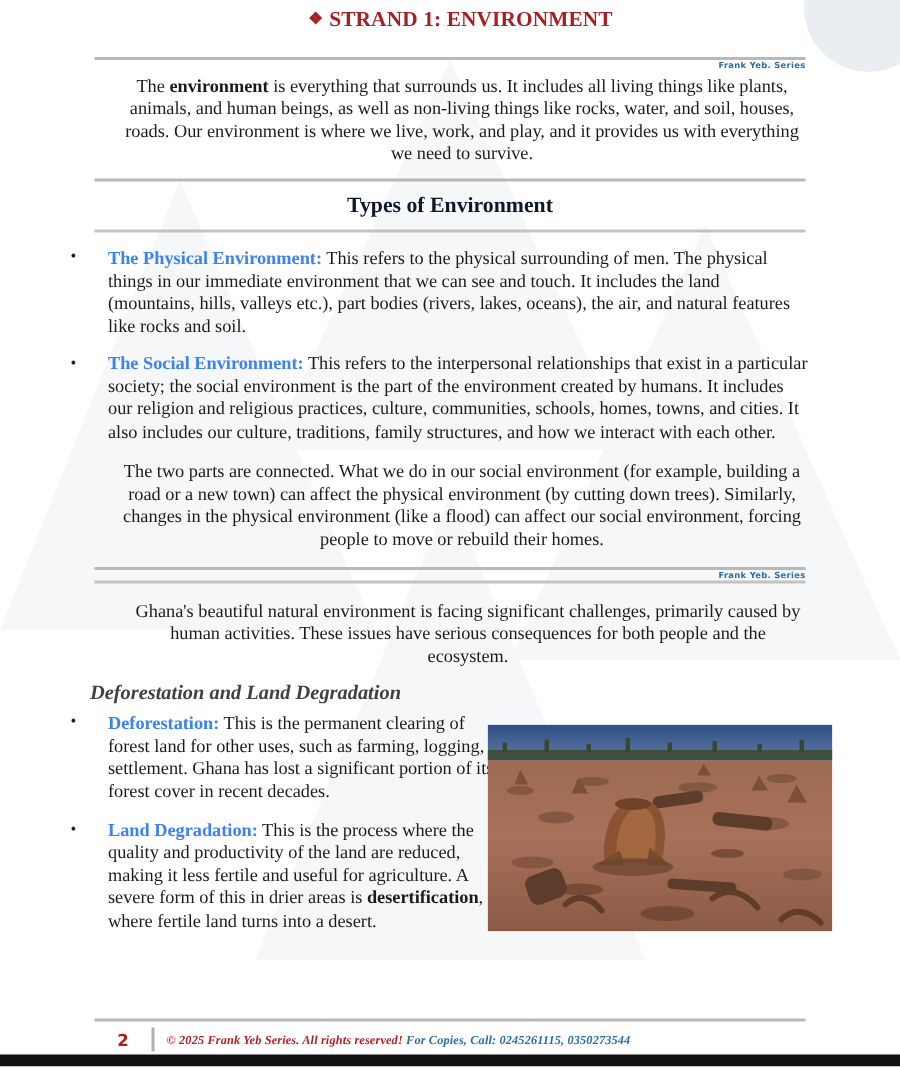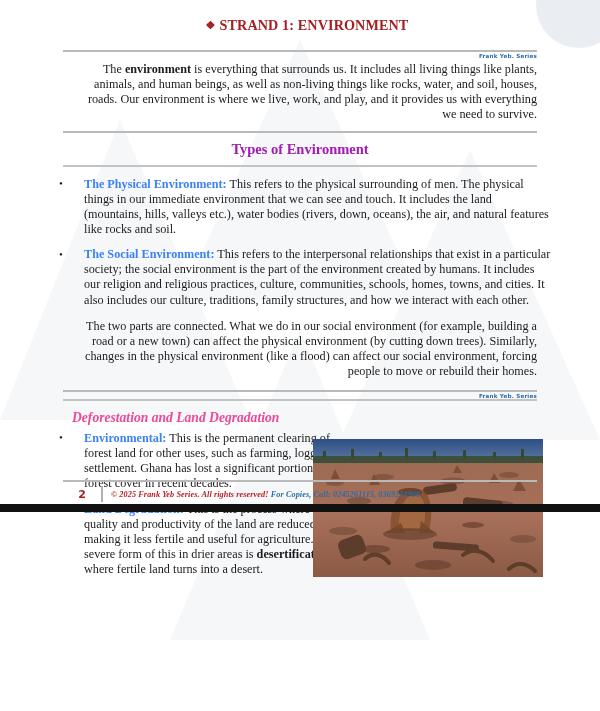--- a/index.html
+++ b/index.html
@@ -36,23 +36,23 @@
     height: 700px;
     z-index: 0;
     pointer-events: none;
     opacity: .55;
   }
 
   .page {
     position: relative;
     z-index: 2;
     width: 600px;
-    height: 512px;
+    height: 711px;
     box-sizing: border-box;
-    padding: 12px;
+    padding: 0;
   }
 
   
   .strand-block {
     padding: 5px 0 0 0;
     text-align: center;
   }
   .strand-line {
     font-weight: bold;
     letter-spacing: .1px;
@@ -98,29 +98,29 @@
 
   
   .body-wrap {
     width: 474px;
     margin: 0 auto;
   }
   p.para {
     font-size: 12.2px;
     line-height: 15.1px;
     margin: 3px 0 0 16px;
-    text-align: right;
+    text-align: center;
     color: #1b1b1b;
   }
   p.para.indent { margin-top: 7px; }
   b.bold { font-weight: bold; }
 
   .center-head {
     text-align: center;
-    color: #a21caf;
+    color: #0f172a;
     font-weight: bold;
     font-size: 14.5px;
     margin: 8px 0 7px 0;
   }
 
   
   ul.bullets {
     list-style: none;
     margin: 0;
     padding: 0;
@@ -141,21 +141,21 @@
     font-size: 11px;
     color: #1b1b1b;
   }
   .term {
     color: #3b82f6;
     font-weight: bold;
   }
 
   
   .sub-head-italic {
-    color: #ec4899;
+    color: #404040;
     font-style: italic;
     font-weight: bold;
     font-size: 13.6px;
     margin: 9px 0 2px 60px;
   }
   .defo-row {
     position: relative;
   }
   .defo-left {
     width: 300px;
@@ -263,45 +263,48 @@
 
   <div style="margin-top:9px">
     <div class="rule"></div>
   </div>
   <div class="center-head">Types of Environment</div>
   <div class="rule thin"></div>
 
 
   <ul class="bullets">
     <li>
-      <span class="dot">•</span><span class="term">The Physical Environment:</span><span> This refers to the physical surrounding of men. The physical things in our immediate environment that we can see and touch. It includes the land (mountains, hills, valleys etc.), water bodies (rivers, down, oceans), the air, and natural features like rocks and soil.</span>
+      <span class="dot">•</span><span class="term">The Physical Environment:</span><span> This refers to the physical surrounding of men. The physical things in our immediate environment that we can see and touch. It includes the land (mountains, hills, valleys etc.), part bodies (rivers, lakes, oceans), the air, and natural features like rocks and soil.</span>
     </li>
     <li>
       <span class="dot">•</span><span class="term">The Social Environment:</span><span> This refers to the interpersonal relationships that exist in a particular society; the social environment is the part of the environment created by humans. It includes our religion and religious practices, culture, communities, schools, homes, towns, and cities. It also includes our culture, traditions, family structures, and how we interact with each other.</span>
     </li>
   </ul>
 
   <div class="body-wrap">
     <p class="para indent" style="margin-top:11px">The two parts are connected. What we do in our social environment (for example, building a road or a new town) can affect the physical environment (by cutting down trees). Similarly, changes in the physical environment (like a flood) can affect our social environment, forcing people to move or rebuild their homes.</p>
   </div>
 
   <div style="margin-top:11px">
     <div class="rule"></div>
     <div class="series-mark">Frank Yeb. Series</div>
   </div>
   <div class="rule thin"></div>
 
+  <div class="body-wrap">
+    <p class="para" style="margin-top:11px; padding-left:8px">Ghana's beautiful natural environment is facing significant challenges, primarily caused by human activities. These issues have serious consequences for both people and the ecosystem.</p>
+  </div>
 
   <div class="sub-head-italic">Deforestation and Land Degradation</div>
 
   <div class="defo-row">
     <div class="defo-left">
       <ul class="bullets">
         <li>
-          <span class="dot">•</span><span class="term">Environmental:</span><span> This is the permanent clearing of forest land for other uses, such as farming, logging, or settlement. Ghana has lost a significant portion of its forest cover in recent decades.</span>
+          <span class="dot">•</span><span class="term">Deforestation:</span><span> This is the permanent clearing of forest land for other uses, such as farming, logging, or settlement. Ghana has lost a significant portion of its forest cover in recent decades.</span>
         </li>
         <li style="margin-top:11px">
           <span class="dot">•</span><span class="term">Land Degradation:</span><span> This is the process where the quality and productivity of the land are reduced, making it less fertile and useful for agriculture. A severe form of this in drier areas is </span><b class="bold">desertification</b><span>, where fertile land turns into a desert.</span>
         </li>
       </ul>
     </div>
 
     <div class="photo">
       <svg width="230" height="138" viewBox="0 0 230 138" preserveAspectRatio="none">
         <defs>
@@ -379,19 +382,19 @@
       </svg>
     </div>
   </div>
 
   <div class="footer">
     <div class="footer-rule"></div>
     <div class="footer-inner">
       <div class="page-num">2</div>
       <div class="footer-divider"></div>
       <div class="footer-text">
-        <span class="f-red">© 2025 Frank Yeb Series. All rights reserved!</span><span class="f-blue"> For Copies, Call: 0245261115, 0369234906</span>
+        <span class="f-red">© 2025 Frank Yeb Series. All rights reserved!</span><span class="f-blue"> For Copies, Call: 0245261115, 0350273544</span>
       </div>
     </div>
   </div>
 
   <div class="bottom-bar"></div>
 </div>
 
 </body></html>

